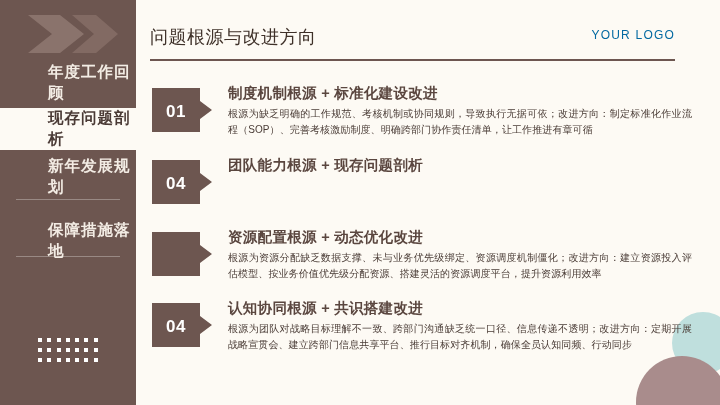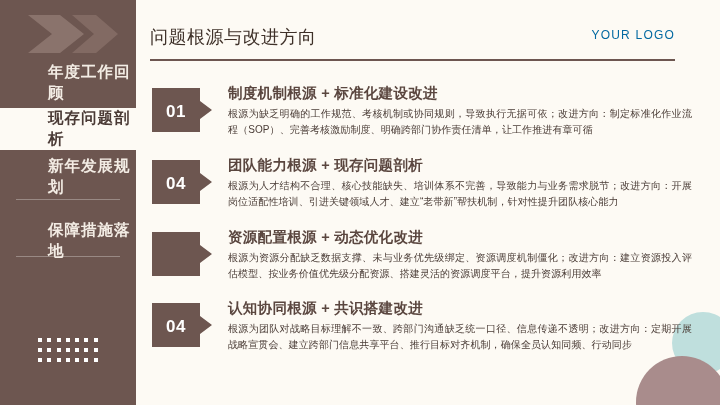--- a/index.html
+++ b/index.html
@@ -278,21 +278,20 @@
 
   <div class="item" id="item-1">
     <div class="item-badge">
       <svg width="60" height="44" viewBox="0 0 60 44">
         <path d="M0 0 L48 0 L48 13 L60 22 L48 31 L48 44 L0 44 Z" fill="#6d5650"></path>
       </svg>
       <span class="num">04</span>
     </div>
     <div class="item-body">
       <div class="item-title">团队能力根源 + 现存问题剖析</div>
-      <div class="item-desc">根源为人才结构不合理、核心技能缺失、培训体系不完善，导致能力与业务需求脱节；改进方向：开展岗位适配性培训、引进关键领域人才、建立“老带新”帮扶机制，针对性提升团队核心能力</div>
     </div>
   </div>
 
   <div class="item" id="item-2">
     <div class="item-badge">
       <svg width="60" height="44" viewBox="0 0 60 44">
         <path d="M0 0 L48 0 L48 13 L60 22 L48 31 L48 44 L0 44 Z" fill="#6d5650"></path>
       </svg>
     </div>
     <div class="item-body">

